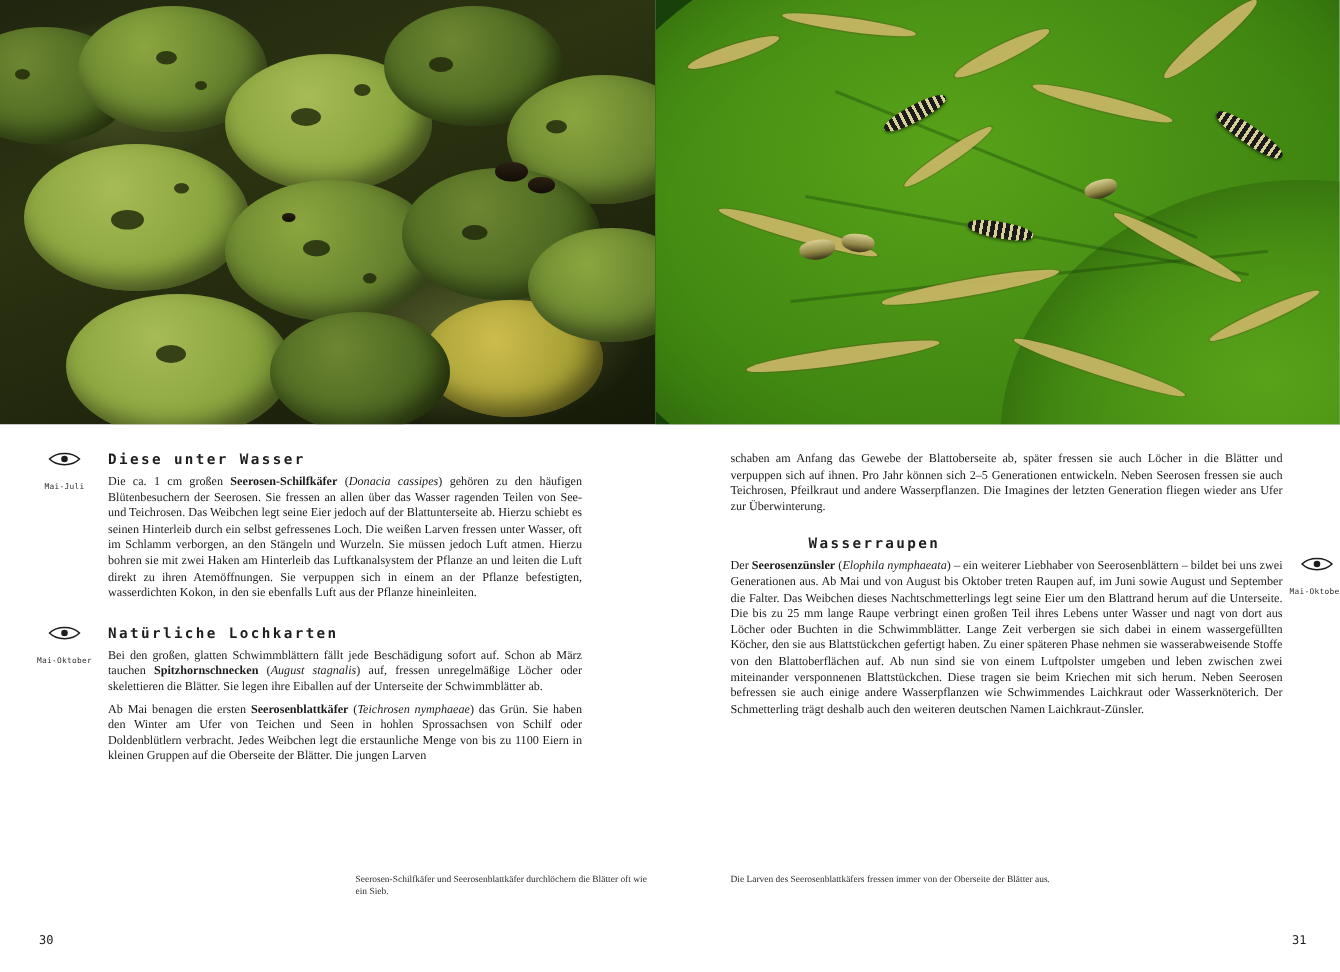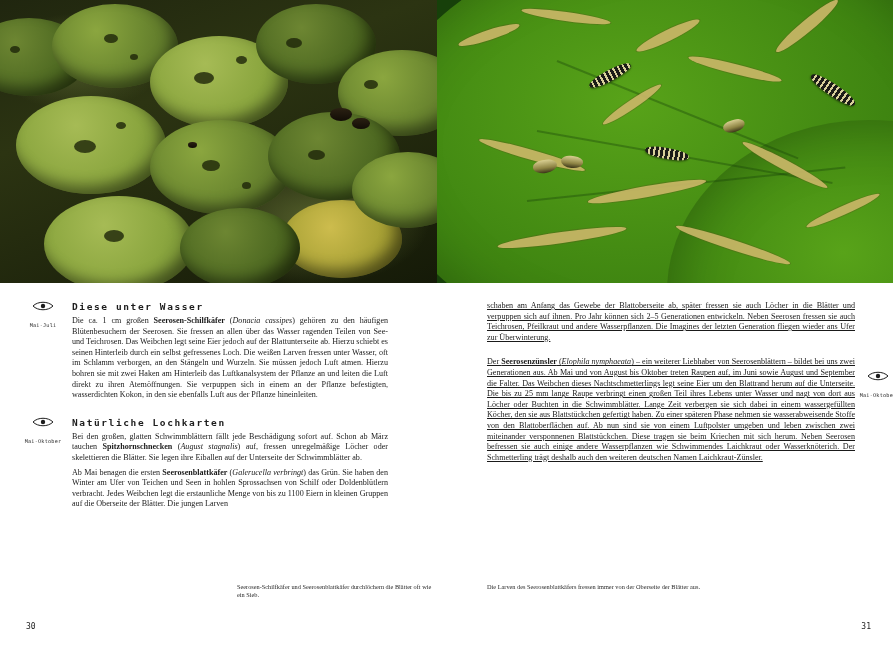--- a/index.html
+++ b/index.html
@@ -145,21 +145,21 @@
   .para {
     margin: 0 0 0 52px;
     font-size: 8.1px;
     line-height: 10.6px;
     text-align: justify;
     hyphens: auto;
   }
   .para + .para { margin-top: 4px; }
 
   .col-right .heading { margin-left: 0; }
-  .col-right .para { margin-left: 0; text-decoration: underline; }
+  .col-right .para { margin-left: 0; }
   .col-right .block-indent .heading { margin-left: 52px; }
   .col-right .block-indent .para { margin-left: 0; }
 
   .marg-right {
     position: absolute;
     right: -46px;
     width: 46px;
     text-align: center;
     top: 0;
   }
@@ -280,39 +280,40 @@
     <div class="block" style="margin-top:16px;">
       <div class="marginal" style="top:0;">
         <svg class="marg-eye" width="22" height="10" viewBox="0 0 22 10">
           <path d="M1 5 C6 0, 16 0, 21 5 C16 10, 6 10, 1 5 Z" fill="none" stroke="#1d1d1d" stroke-width="1"></path>
           <circle cx="11" cy="5" r="2.2" fill="#1d1d1d"></circle>
         </svg>
         <span class="marg-label">Mai-Oktober</span>
       </div>
       <h2 class="heading">Natürliche Lochkarten</h2>
       <p class="para">Bei den großen, glatten Schwimmblättern fällt jede Beschädigung sofort auf. Schon ab März tauchen <b>Spitzhornschnecken</b> (<i>August stagnalis</i>) auf, fressen unregelmäßige Löcher oder skelettieren die Blätter. Sie legen ihre Eiballen auf der Unterseite der Schwimmblätter ab.</p>
-      <p class="para">Ab Mai benagen die ersten <b>Seerosenblattkäfer</b> (<i>Galerucella verbringt</i>) das Grün. Sie haben den Winter am Ufer von Teichen und Seen in hohlen Sprossachsen von Schilf oder Doldenblütlern verbracht. Jedes Weibchen legt die erstaunliche Menge von bis zu 1100 Eiern in kleinen Gruppen auf die Oberseite der Blätter. Die jungen Larven</p>
+      <p class="para">Ab Mai benagen die ersten <b>Seerosenblattkäfer</b> (<i>Teichrosen nymphaeae</i>) das Grün. Sie haben den Winter am Ufer von Teichen und Seen in hohlen Sprossachsen von Schilf oder Doldenblütlern verbracht. Jedes Weibchen legt die erstaunliche Menge von bis zu 1100 Eiern in kleinen Gruppen auf die Oberseite der Blätter. Die jungen Larven</p>
     </div>
 
   </div>
 
   <div class="col col-right">
 
     <div class="block">
       <p class="para">schaben am Anfang das Gewebe der Blattoberseite ab, später fressen sie auch Löcher in die Blätter und verpuppen sich auf ihnen. Pro Jahr können sich 2–5 Generationen entwickeln. Neben Seerosen fressen sie auch Teichrosen, Pfeilkraut und andere Wasserpflanzen. Die Imagines der letzten Generation fliegen wieder ans Ufer zur Überwinterung.</p>
     </div>
 
     <div class="block block-indent" style="margin-top:14px;">
       <div class="marg-right" style="top:14px;">
         <svg class="marg-eye" width="22" height="10" viewBox="0 0 22 10">
           <path d="M1 5 C6 0, 16 0, 21 5 C16 10, 6 10, 1 5 Z" fill="none" stroke="#1d1d1d" stroke-width="1"></path>
           <circle cx="11" cy="5" r="2.2" fill="#1d1d1d"></circle>
         </svg>
         <span class="marg-label">Mai-Oktober</span>
       </div>
+      <h2 class="heading">Wasserraupen</h2>
       <p class="para">Der <b>Seerosenzünsler</b> (<i>Elophila nymphaeata</i>) – ein weiterer Liebhaber von Seerosenblättern – bildet bei uns zwei Generationen aus. Ab Mai und von August bis Oktober treten Raupen auf, im Juni sowie August und September die Falter. Das Weibchen dieses Nachtschmetterlings legt seine Eier um den Blattrand herum auf die Unterseite. Die bis zu 25 mm lange Raupe verbringt einen großen Teil ihres Lebens unter Wasser und nagt von dort aus Löcher oder Buchten in die Schwimmblätter. Lange Zeit verbergen sie sich dabei in einem wassergefüllten Köcher, den sie aus Blattstückchen gefertigt haben. Zu einer späteren Phase nehmen sie wasserabweisende Stoffe von den Blattoberflächen auf. Ab nun sind sie von einem Luftpolster umgeben und leben zwischen zwei miteinander versponnenen Blattstückchen. Diese tragen sie beim Kriechen mit sich herum. Neben Seerosen befressen sie auch einige andere Wasserpflanzen wie Schwimmendes Laichkraut oder Wasserknöterich. Der Schmetterling trägt deshalb auch den weiteren deutschen Namen Laichkraut-Zünsler.</p>
     </div>
 
   </div>
 
   <div class="caption caption-left">Seerosen-Schilfkäfer und Seerosenblattkäfer durchlöchern die Blätter oft wie ein Sieb.</div>
   <div class="caption caption-right">Die Larven des Seerosenblattkäfers fressen immer von der Oberseite der Blätter aus.</div>
 
   <div class="folio folio-left">30</div>
   <div class="folio folio-right">31</div>

